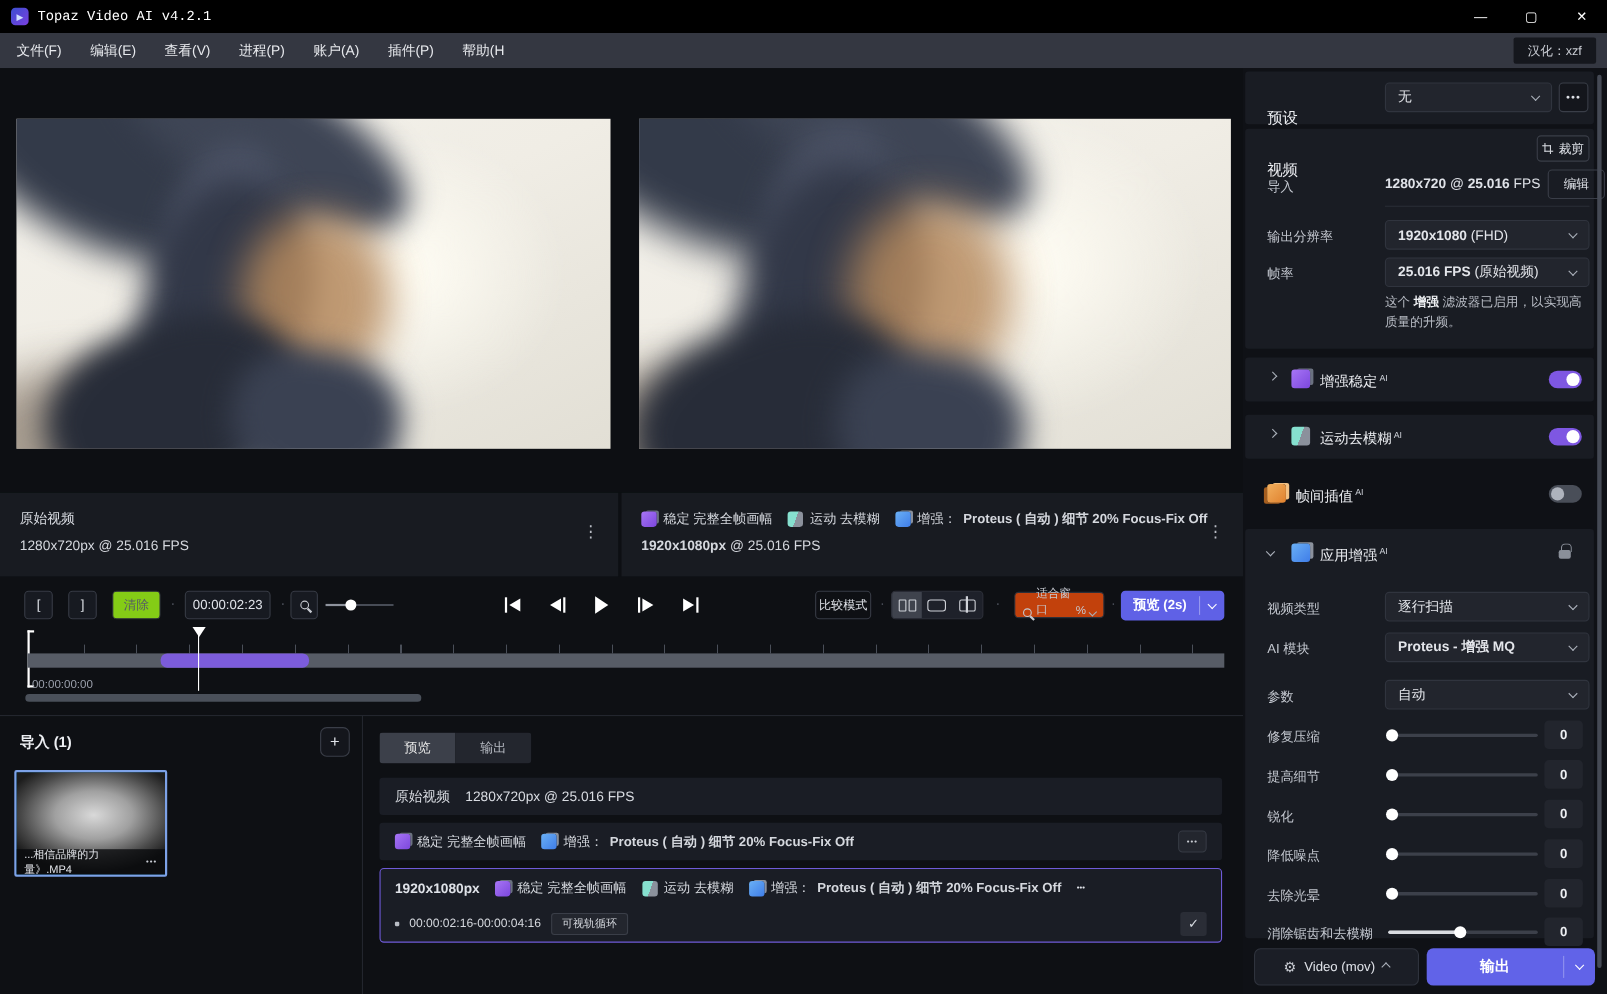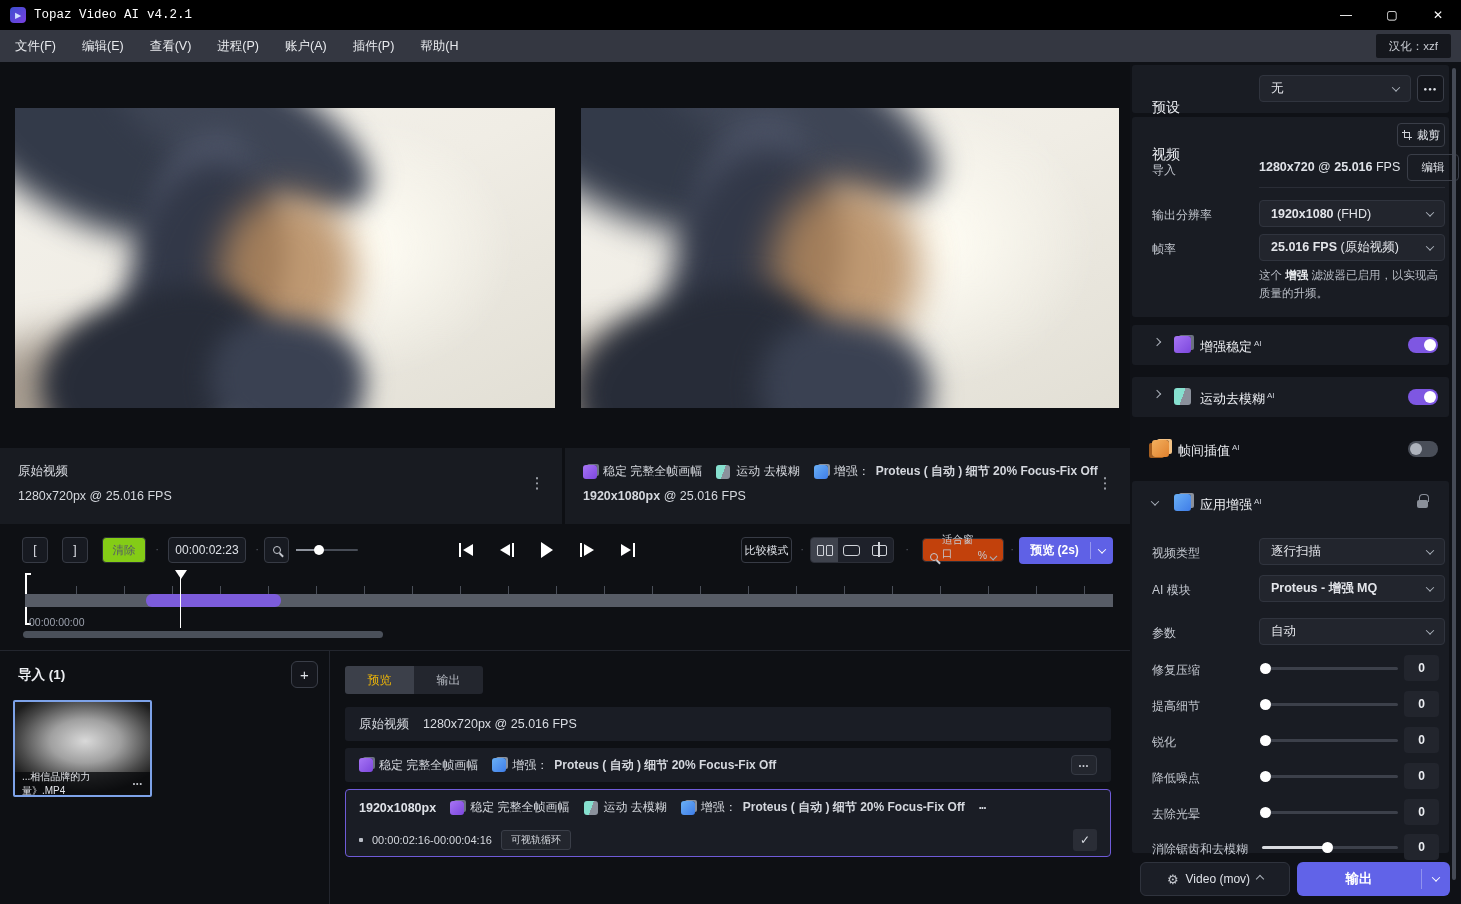--- a/index.html
+++ b/index.html
@@ -100,21 +100,21 @@
   .addbtn { position:absolute; left:291px; top:10px; width:27px; height:27px; border:1px solid #3a3e48; border-radius:6px; display:flex; align-items:center; justify-content:center; font-size:15px; color:#dfe2e8; background:#14161c; }
   .thumbcard { position:absolute; left:13px; top:49px; width:139px; height:97px; border:2px solid #7da2e8; border-radius:2px; background:#0c4a6e; overflow:hidden; }
   .thumbimg { position:absolute; inset:0; background:radial-gradient(ellipse 62% 56% at 52% 42%,#d9d9d9,#a0a0a0 42%,#4a4a4a 78%,#1d1d1d 100%); }
   .thumbcap { position:absolute; left:0; right:0; bottom:0; height:23px; background:rgba(8,9,12,.78); display:flex; align-items:center; padding:0 7px; gap:5px; font-size:10px; color:#e3e5ea; }
   .thumbcap .mn { margin-left:auto; color:#c9ccd3; font-size:11px; letter-spacing:1px; }
 
   
   .queue { position:absolute; left:330px; top:650px; width:800px; height:254px; border-top:1px solid #23262e; background:#0e1014; }
   .tabs { position:absolute; left:15px; top:15px; display:flex; border-radius:3px; overflow:hidden; }
   .tab { width:69px; height:28px; display:flex; align-items:center; justify-content:center; font-size:12px; }
-  .tab.active { background:#3c404a; color:#eab308; }
+  .tab.active { background:#3c404a; color:#e5e5e5; }
   .tab.inactive { background:#23262e; color:#b6bac2; }
   .qrow { position:absolute; left:15px; width:766px; background:#1a1d25; border-radius:3px; display:flex; align-items:center; padding:0 14px; gap:14px; font-size:12.5px; color:#d9dce2; }
   .qrow .menu3 { margin-left:auto; width:26px; height:20px; border:1px solid #363a44; border-radius:4px; background:#23262e; display:flex; align-items:center; justify-content:center; color:#c9ccd3; font-size:11px; letter-spacing:1px; }
   .qrow3 { position:absolute; left:15px; top:138px; width:766px; height:68px; background:#1a1d25; border:1px solid #6f5bd8; border-radius:4px; }
   .qrow3 .line1 { height:35px; display:flex; align-items:center; gap:14px; padding:0 13px; font-size:12.5px; }
   .qrow3 .line2 { height:30px; display:flex; align-items:center; gap:9px; padding:0 13px; font-size:11px; color:#d5d8de; }
   .bullet { width:4px; height:4px; background:#b9bdc5; border-radius:1px; }
   .loopbadge { height:20px; border:1px solid #3a3e48; background:#23262e; border-radius:3px; display:flex; align-items:center; padding:0 9px; font-size:10px; color:#d5d8de; }
   .checkbtn { margin-left:auto; width:24px; height:22px; background:#2a2d36; border-radius:3px; display:flex; align-items:center; justify-content:center; font-size:12px; color:#d6dae0; }
 

